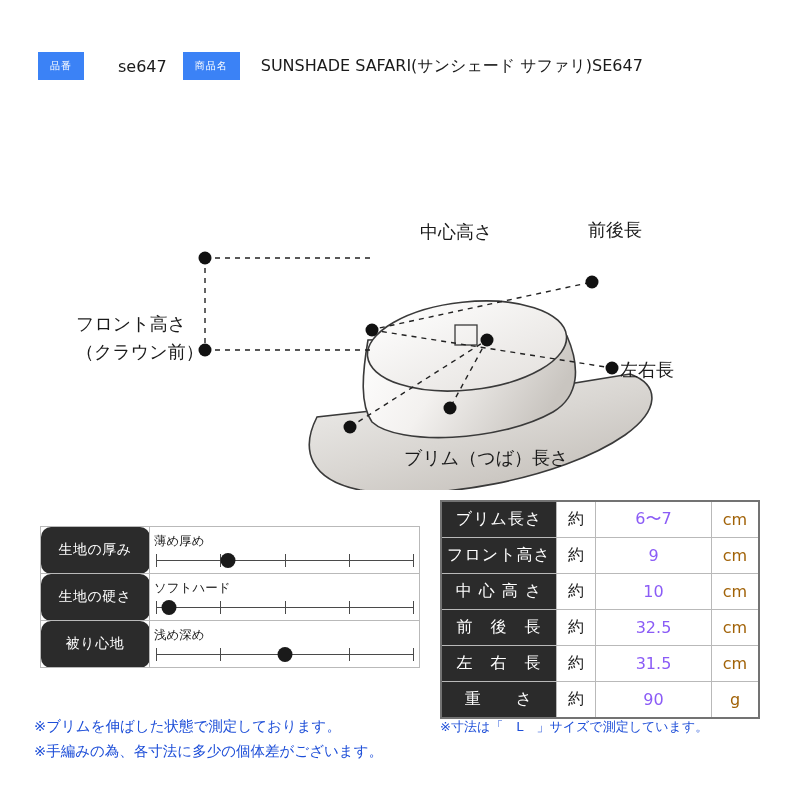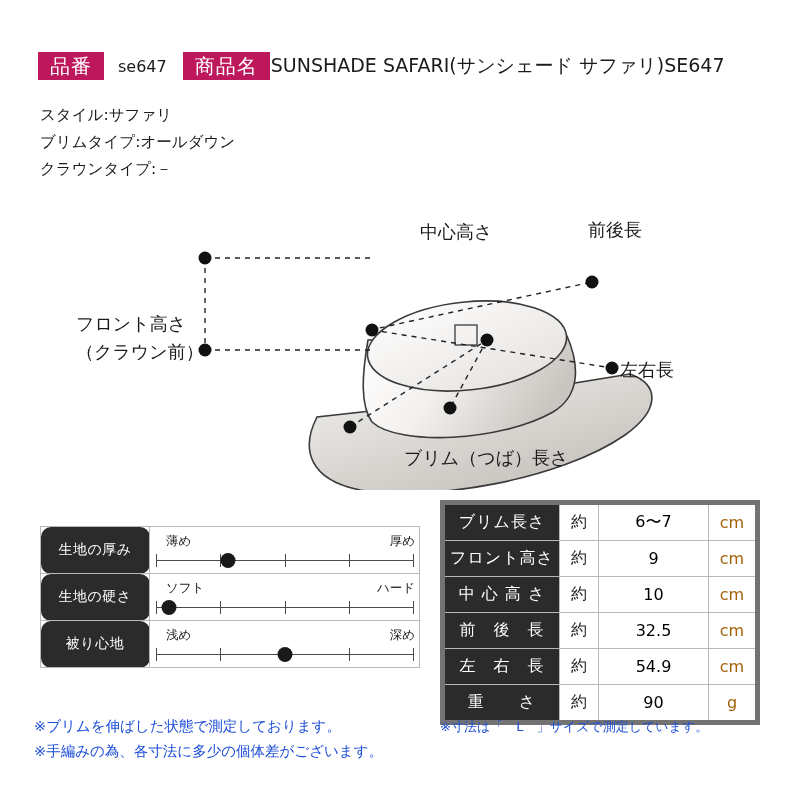--- a/index.html
+++ b/index.html
@@ -24,40 +24,41 @@
   
   .header {
     position: absolute;
     left: 38px;
     top: 52px;
     display: flex;
     align-items: stretch;
     height: 28px;
   }
   .hdr-label {
-    background: #be185d;
+    background: #3b82f6;
     color: #ffffff;
-    font-size: 20px;
+    font-size: 10px;
     display: flex;
     align-items: center;
     justify-content: center;
     padding: 12px 12px;
     letter-spacing: 1px;
     white-space: nowrap;
   }
   .hdr-value {
     color: #1a1a1a;
     font-size: 16px;
     display: flex;
     align-items: center;
     padding: 0 16px 0 14px;
     white-space: nowrap;
+    margin-left: 20px;
   }
   .hdr-value.wide {
-    font-size: 19px;
+    font-size: 16px;
     letter-spacing: 0px;
     padding-left: 1px;
   }
 
   
   .spec-list {
     position: absolute;
     left: 40px;
     top: 102px;
     font-size: 15.5px;
@@ -100,24 +101,24 @@
     text-align: center;
     letter-spacing: 0.5px;
     border-radius: 10px;
   }
   .rating-scale {
     position: relative;
     padding: 0 14px;
   }
   .scale-labels {
     display: flex;
-    justify-content: space-between;
+    justify-content: flex-start;
     font-size: 12.5px;
     color: #1a1a1a;
-    padding: 0 4px 2px 16px;
+    padding: 0 4px 2px 4px;
   }
   .scale-track {
     position: relative;
     height: 16px;
     margin: 0 6px;
   }
   .scale-track .line {
     position: absolute;
     left: 0; right: 0;
     top: 8px;
@@ -141,21 +142,21 @@
     transform: translateX(-50%);
   }
 
   
   .meas-table {
     position: absolute;
     left: 440px;
     top: 500px;
     width: 320px;
     border-collapse: collapse;
-    border: 5px solid #737373;
+    border: 2px solid #737373;
   }
   .meas-table td {
     border: 1px solid #b9b9b9;
     height: 33px;
     font-size: 16px;
     vertical-align: middle;
   }
   .meas-name {
     width: 112px;
     background: #2b2b2b;
@@ -166,21 +167,21 @@
   }
   .meas-approx {
     width: 36px;
     text-align: center;
     font-size: 14px;
     color: #1a1a1a;
   }
   .meas-val {
     text-align: center;
     font-size: 18px;
-    color: #000000;
+    color: #8b5cf6;
     margin-top: 16px;
   }
   .meas-unit {
     width: 44px;
     text-align: center;
     font-size: 14px;
     color: #a16207;
   }
 
   
@@ -206,25 +207,20 @@
 
 <div class="page">
 
   <div class="header">
     <div class="hdr-label">品番</div>
     <div class="hdr-value">se647</div>
     <div class="hdr-label">商品名</div>
     <div class="hdr-value wide">SUNSHADE SAFARI(サンシェード サファリ)SE647</div>
   </div>
 
-  <div class="spec-list">
-    <div>スタイル:サファリ</div>
-    <div>ブリムタイプ:オールダウン</div>
-    <div>クラウンタイプ:－</div>
-  </div>
 
   <div class="illus">
     <svg width="800" height="340" viewBox="0 0 800 340" xmlns="http://www.w3.org/2000/svg">
       <defs>
         <linearGradient id="crownGrad" x1="0" y1="0" x2="1" y2="0.3">
           <stop offset="0%" stop-color="#ffffff"></stop>
           <stop offset="45%" stop-color="#f3f1ef"></stop>
           <stop offset="100%" stop-color="#c9c5c0"></stop>
         </linearGradient>
         <linearGradient id="brimGrad" x1="0.1" y1="0" x2="0.9" y2="1">
@@ -363,21 +359,21 @@
       </tr>
       <tr>
         <td class="meas-name">前　後　長</td>
         <td class="meas-approx">約</td>
         <td class="meas-val">32.5</td>
         <td class="meas-unit">cm</td>
       </tr>
       <tr>
         <td class="meas-name">左　右　長</td>
         <td class="meas-approx">約</td>
-        <td class="meas-val">54.9</td>
+        <td class="meas-val">31.5</td>
         <td class="meas-unit">cm</td>
       </tr>
       <tr>
         <td class="meas-name">重　　さ</td>
         <td class="meas-approx">約</td>
         <td class="meas-val">90</td>
         <td class="meas-unit">g</td>
       </tr>
     </tbody>
   </table>

